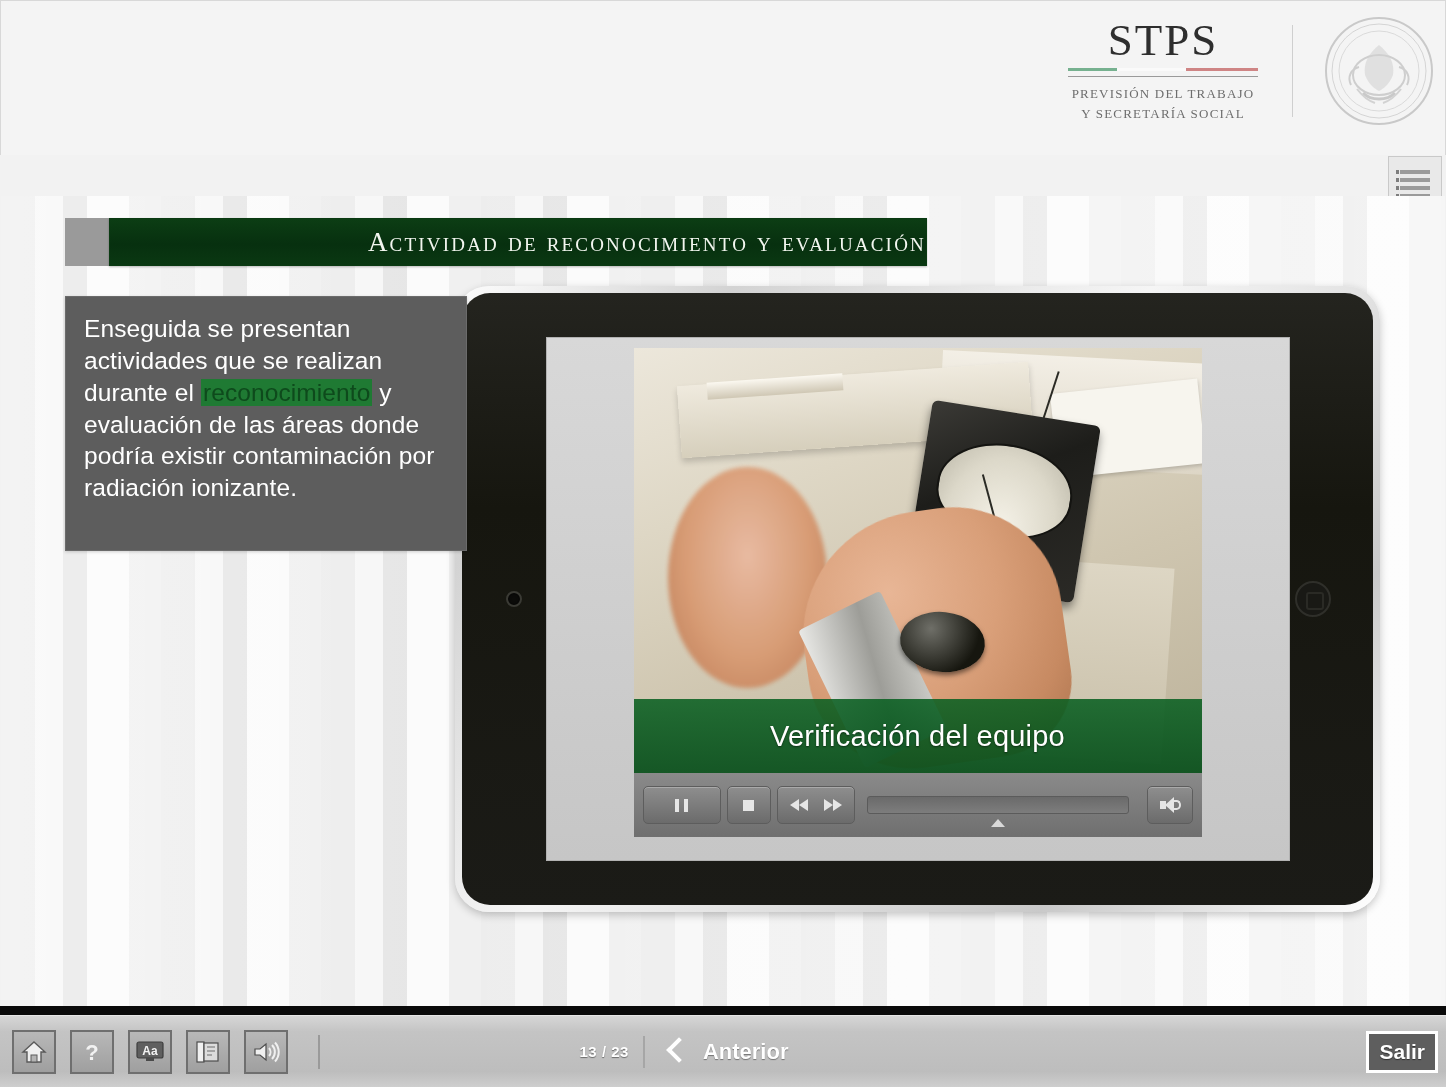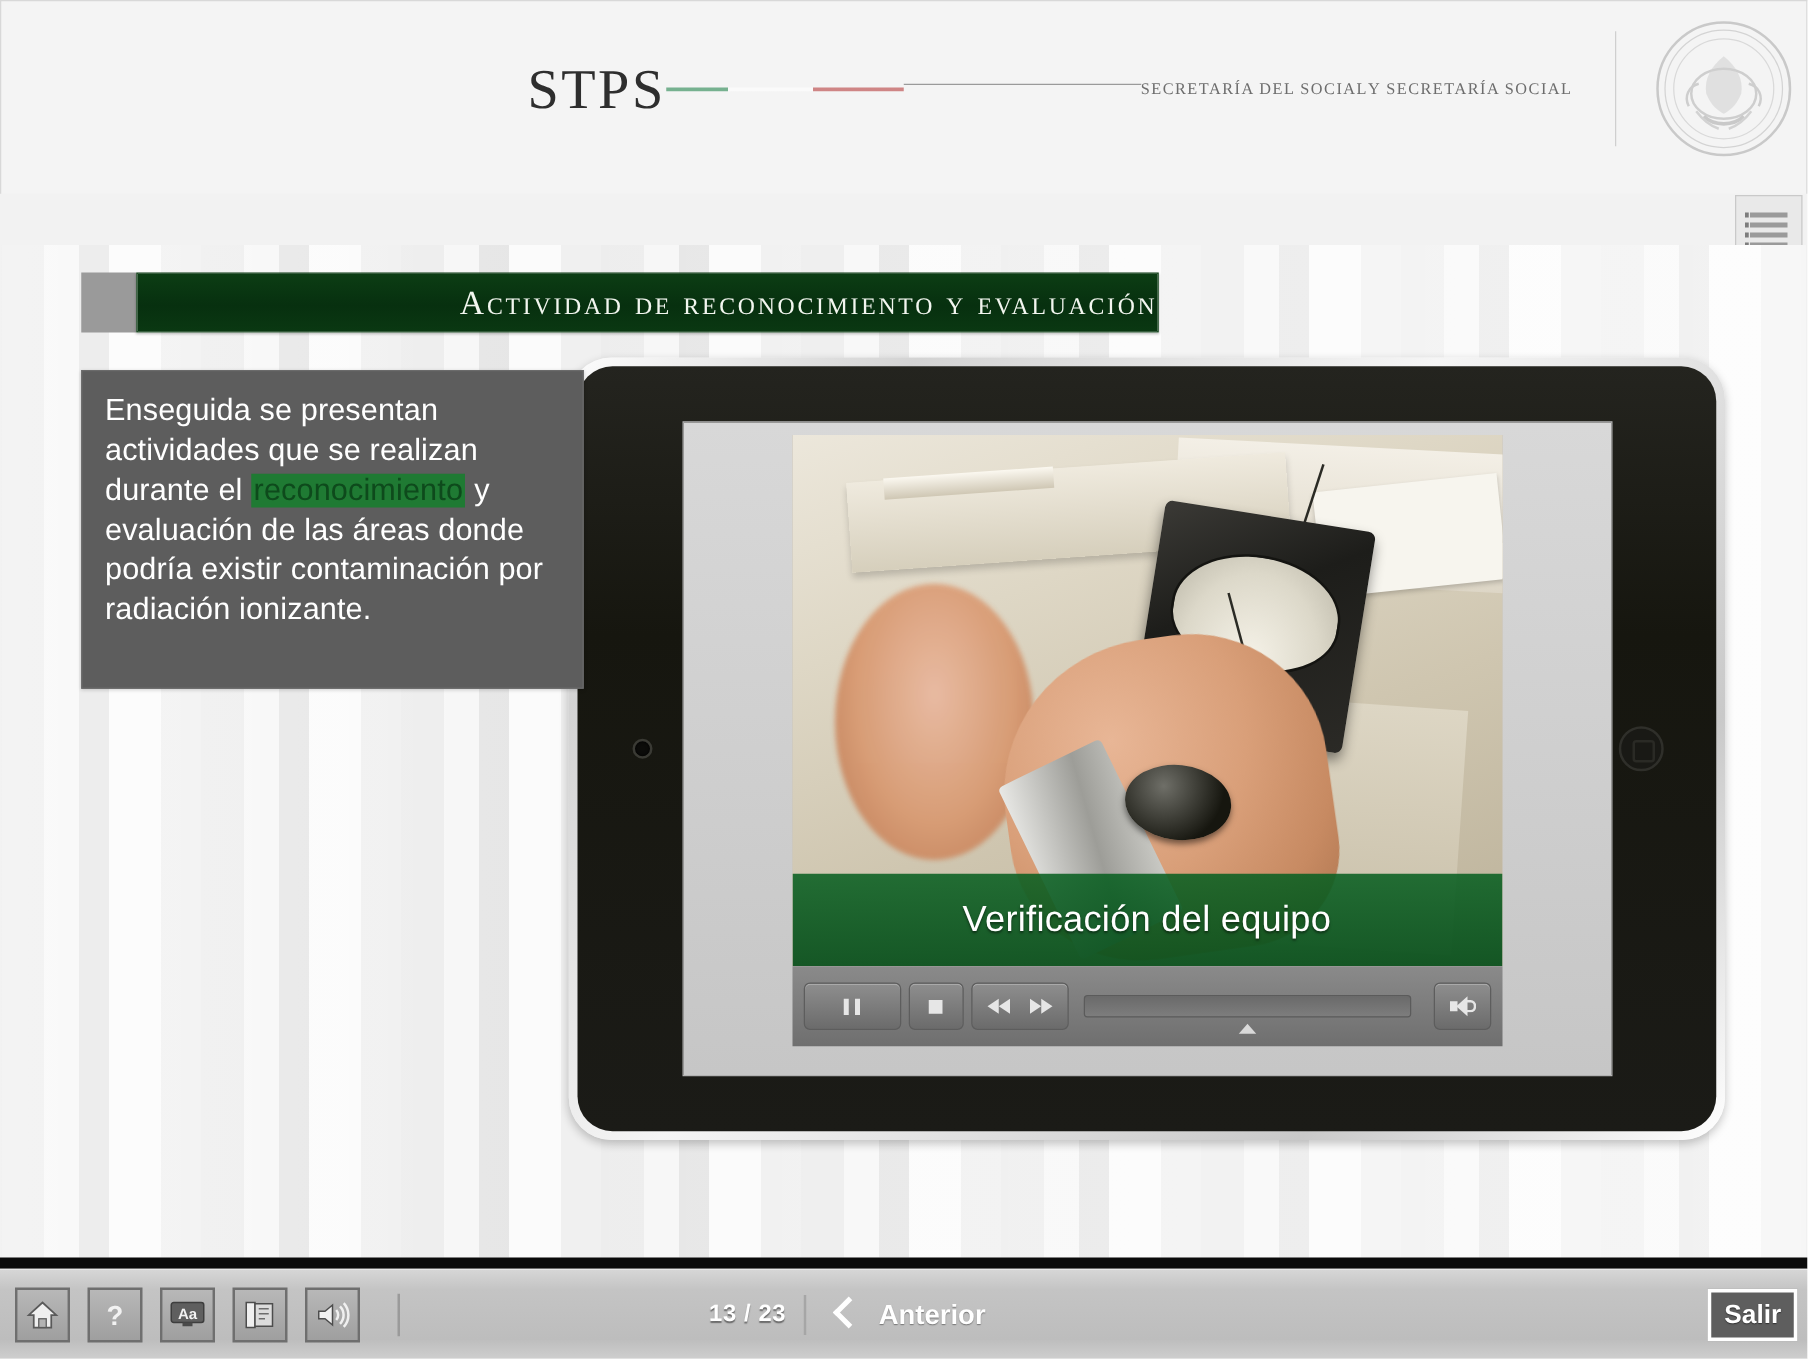--- a/index.html
+++ b/index.html
@@ -21,21 +21,21 @@
     width: 1446px; height: 155px;
     background: #f4f4f4;
     border: 1px solid #d8d8d8;
     border-bottom: none;
   }
   .header-inner {
     position: absolute; right: 10px; top: 14px;
     display: flex; align-items: center; gap: 0;
   }
   .stps-block {
-    display: flex; flex-direction: row; align-items: center;
+    display: flex; flex-direction: column; align-items: center;
     padding: 0 34px 0 0;
     color: #3d3d3d;
   }
   .stps-word {
     font-family: "Liberation Serif", serif;
     font-size: 45px; letter-spacing: 2px; line-height: 1;
     color: #2e2e2e; font-weight: 400;
   }
   .stps-rule {
     width: 190px; height: 3px; margin: 5px 0 5px 0;
@@ -340,21 +340,21 @@
     width: 44px; height: 44px;
     background: linear-gradient(to bottom,#b8b8b8,#9f9f9f);
     border: 2px solid #6f6f6f;
     display:flex; align-items:center; justify-content:center;
     color:#f2f2f2;
   }
   .tool svg { display:block; }
   .sep-v { width:2px; height:34px; background:#9a9a9a; margin-left:16px; }
   .spacer { flex:1; }
   .pager {
-    color:#ffffff; font-size:19px; font-weight:bold;
+    color:#ffffff; font-size:15px; font-weight:bold;
     text-shadow: 0 1px 1px rgba(0,0,0,.45);
     letter-spacing:.5px;
   }
   .sep-v2 { width:2px; height:32px; background:#a6a6a6; margin:0 14px; }
   .prev-btn {
     display:flex; align-items:center; gap:20px; padding: 4px 8px;
   }
   .chev {
     width: 16px; height: 28px; position: relative;
   }
@@ -382,21 +382,21 @@
 <body>
 
 <div id="app">
 
   <div class="header">
     <div class="header-inner">
       <div class="stps-block">
         <div class="stps-word">STPS</div>
         <div class="stps-rule"></div>
         <div class="stps-rule2"></div>
-        <div class="stps-sub">SECRETARÍA DEL SOCIAL</div>
+        <div class="stps-sub">PREVISIÓN DEL TRABAJO</div>
         <div class="stps-sub">Y SECRETARÍA SOCIAL</div>
       </div>
       <div class="header-divider"></div>
       <div class="eagle">
         <svg viewBox="0 0 112 112" aria-hidden="true">
           <circle cx="56" cy="56" r="53" fill="none" stroke="#8f8f8f" stroke-width="2"></circle>
           <circle cx="56" cy="56" r="47" fill="none" stroke="#a8a8a8" stroke-width="1"></circle>
           <circle cx="56" cy="56" r="40" fill="none" stroke="#b5b5b5" stroke-width="1"></circle>
           <ellipse cx="56" cy="60" rx="26" ry="20" fill="none" stroke="#9b9b9b" stroke-width="2"></ellipse>
           <path d="M56 30 C46 38 40 48 42 60 C46 70 52 74 56 76 C60 74 66 70 70 60 C72 48 66 38 56 30 Z" fill="#a0a0a0" opacity=".55"></path>

